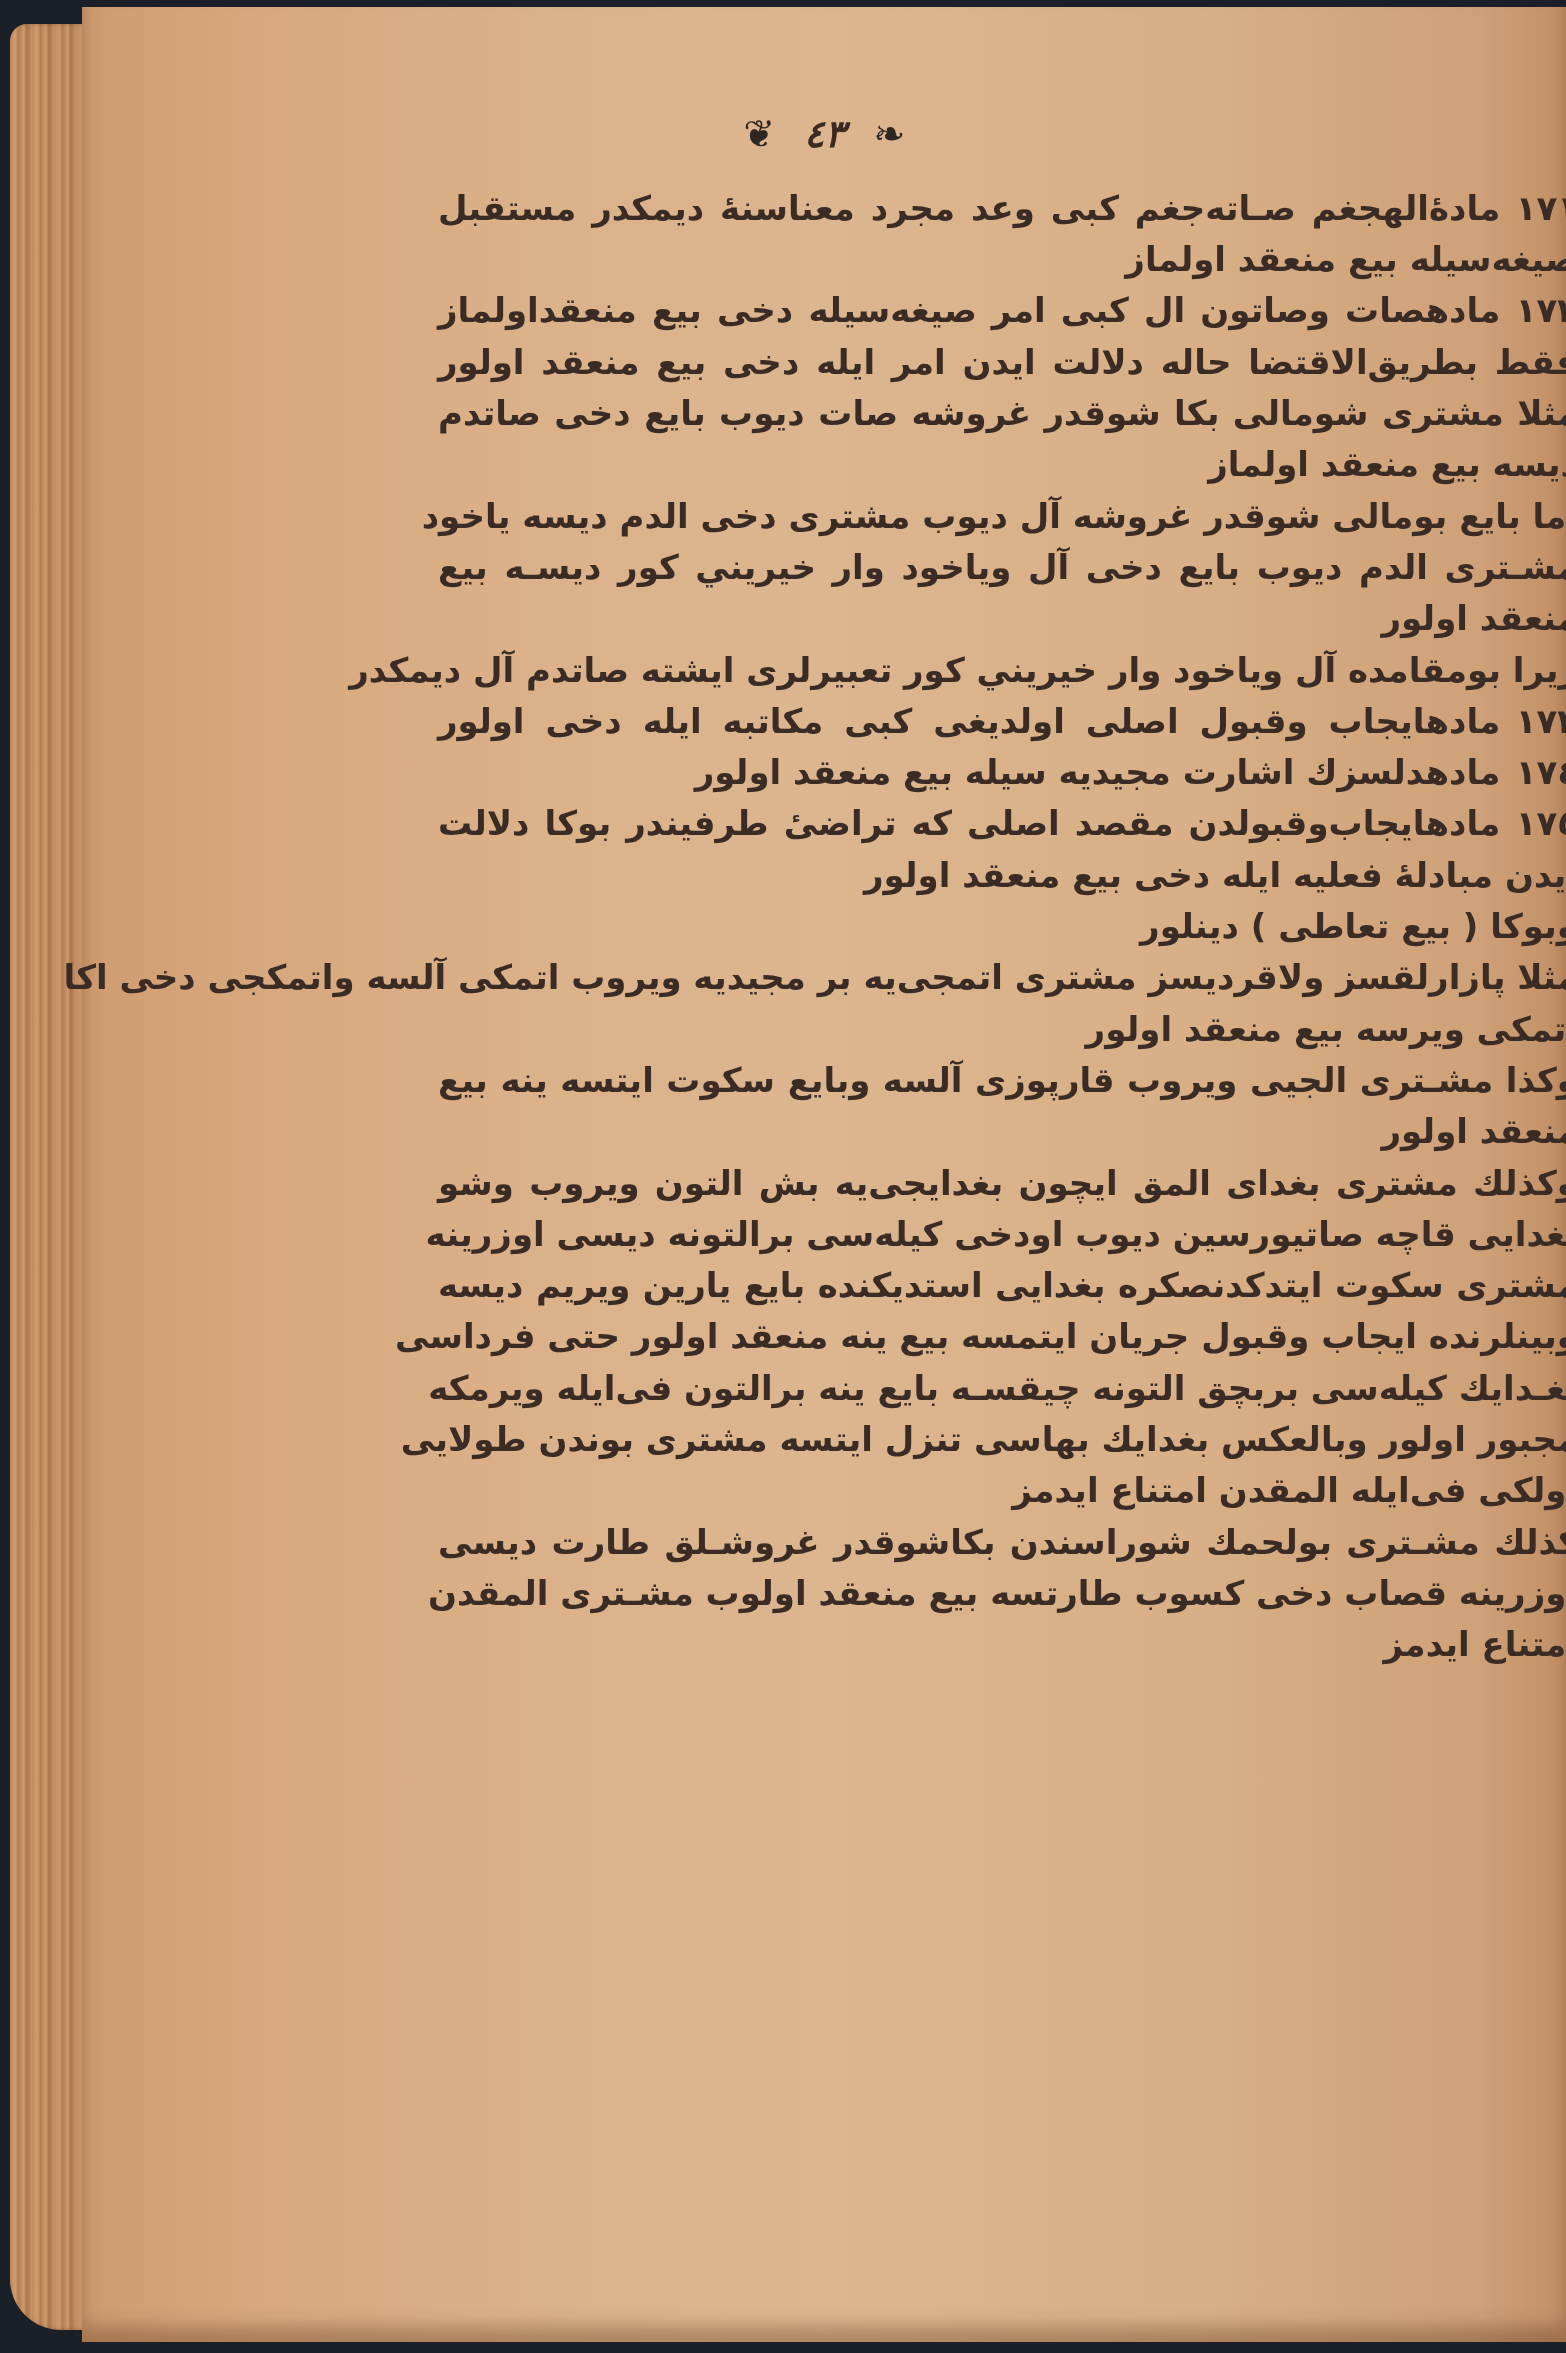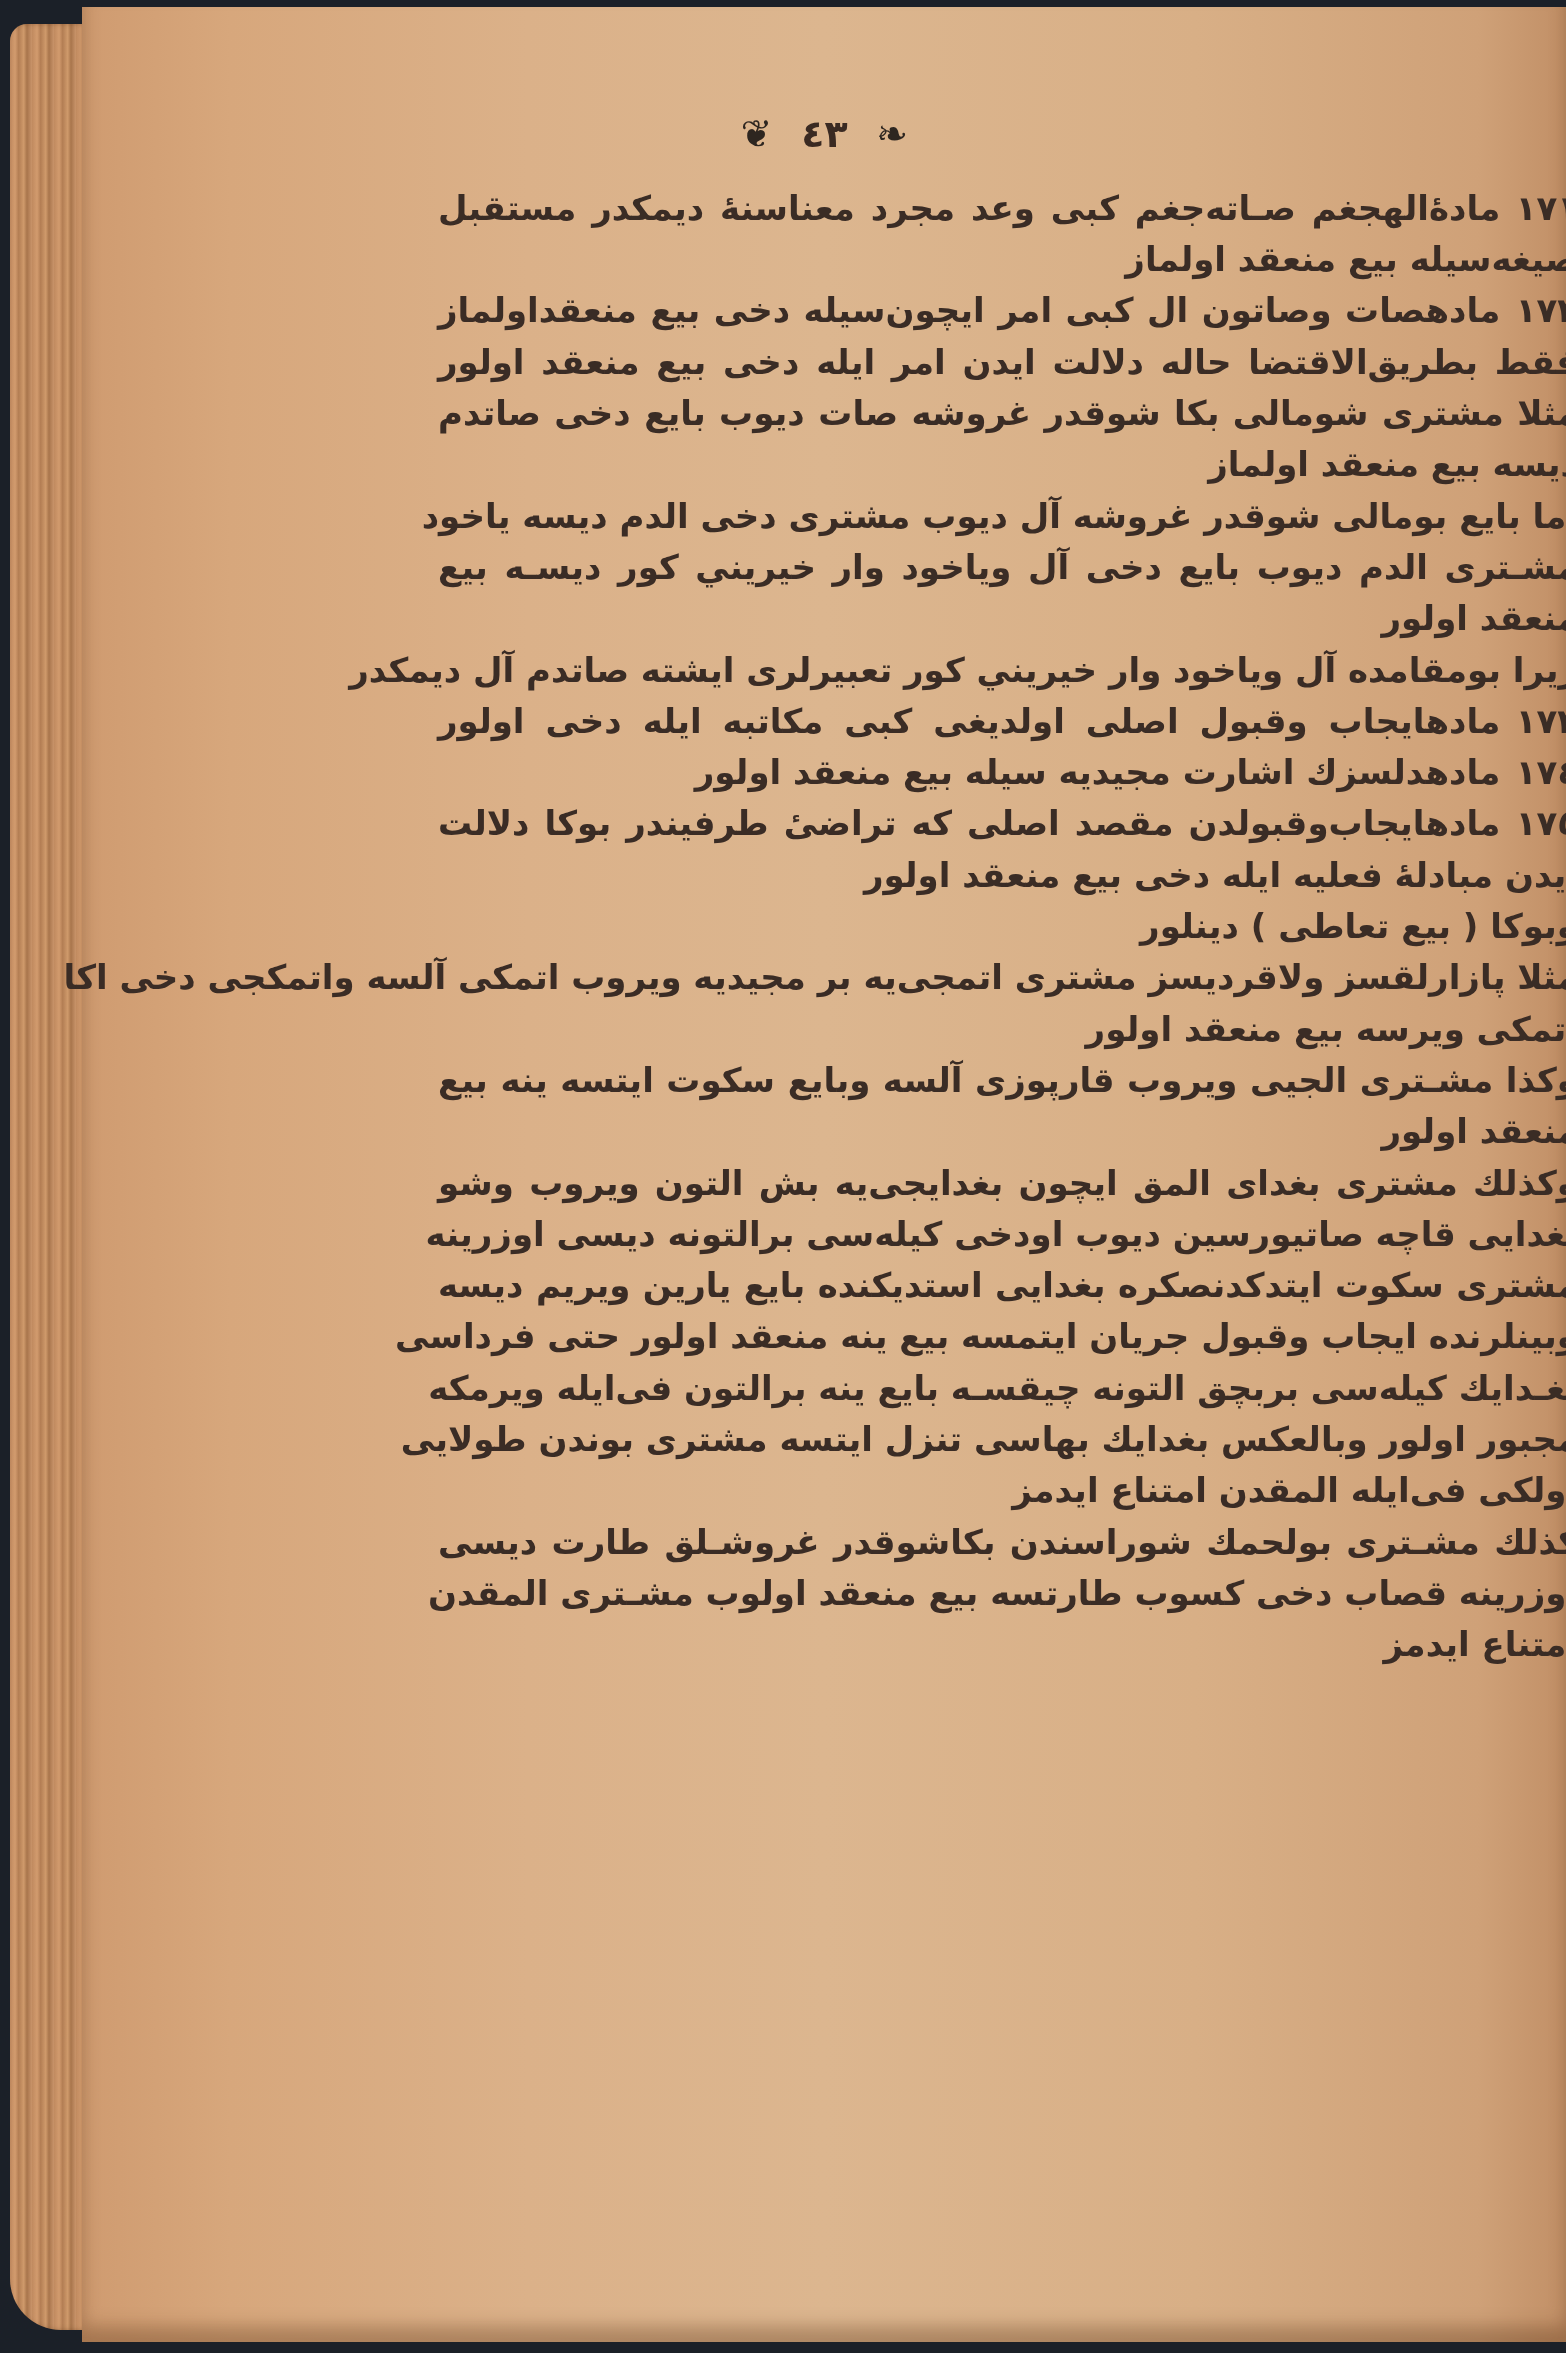--- a/index.html
+++ b/index.html
@@ -44,20 +44,21 @@
       position: absolute;
       top: 105px;
       left: 0;
       right: 0;
       text-align: center;
       color: #3a2a22;
       font-family: "DejaVu Sans", sans-serif;
       font-size: 38px;
       font-weight: bold;
       direction: rtl;
+      font-style: italic;
     }
     .page-number .orn {
       display: inline-block;
       font-size: 38px;
       margin: 0 15.4px;
       color: #2e2620;
     }
     .text-block {
       position: absolute;
       top: 176px;
@@ -102,21 +103,21 @@
     </div>
 
     <div class="text-block">
 
       <span class="line">
         <span class="art-no">١٧١</span><span class="art-word">مادۀ</span><span>الهجغم صـاته‌جغم كبى وعد مجرد معناسنهٔ ديمكدر مستقبل</span>
       </span>
       <span class="line short"><span>صيغه‌سيله بيع منعقد اولماز</span></span>
 
       <span class="line">
-        <span class="art-no">١٧٢</span><span class="art-word">ماده</span><span>صات وصاتون ال كبى امر ايچون‌سيله دخى بيع منعقداولماز</span>
+        <span class="art-no">١٧٢</span><span class="art-word">ماده</span><span>صات وصاتون ال كبى امر صيغه‌سيله دخى بيع منعقداولماز</span>
       </span>
       <span class="line"><span>فقط بطريق‌الاقتضا حاله دلالت ايدن امر ايله دخى بيع منعقد اولور</span></span>
       <span class="line"><span>مثلا مشترى شومالى بكا شوقدر غروشه صات ديوب بايع دخى صاتدم</span></span>
       <span class="line short"><span>ديسه بيع منعقد اولماز</span></span>
       <span class="line"><span>اما بايع بومالى شوقدر غروشه آل ديوب مشترى دخى الدم ديسه ياخود</span></span>
       <span class="line"><span>مشـترى الدم ديوب بايع دخى آل وياخود وار خيريني كور ديسـه بيع</span></span>
       <span class="line short"><span>منعقد اولور</span></span>
       <span class="line"><span>زيرا بومقامده آل وياخود وار خيريني كور تعبيرلرى ايشته صاتدم آل ديمكدر</span></span>
 
       <span class="line">

